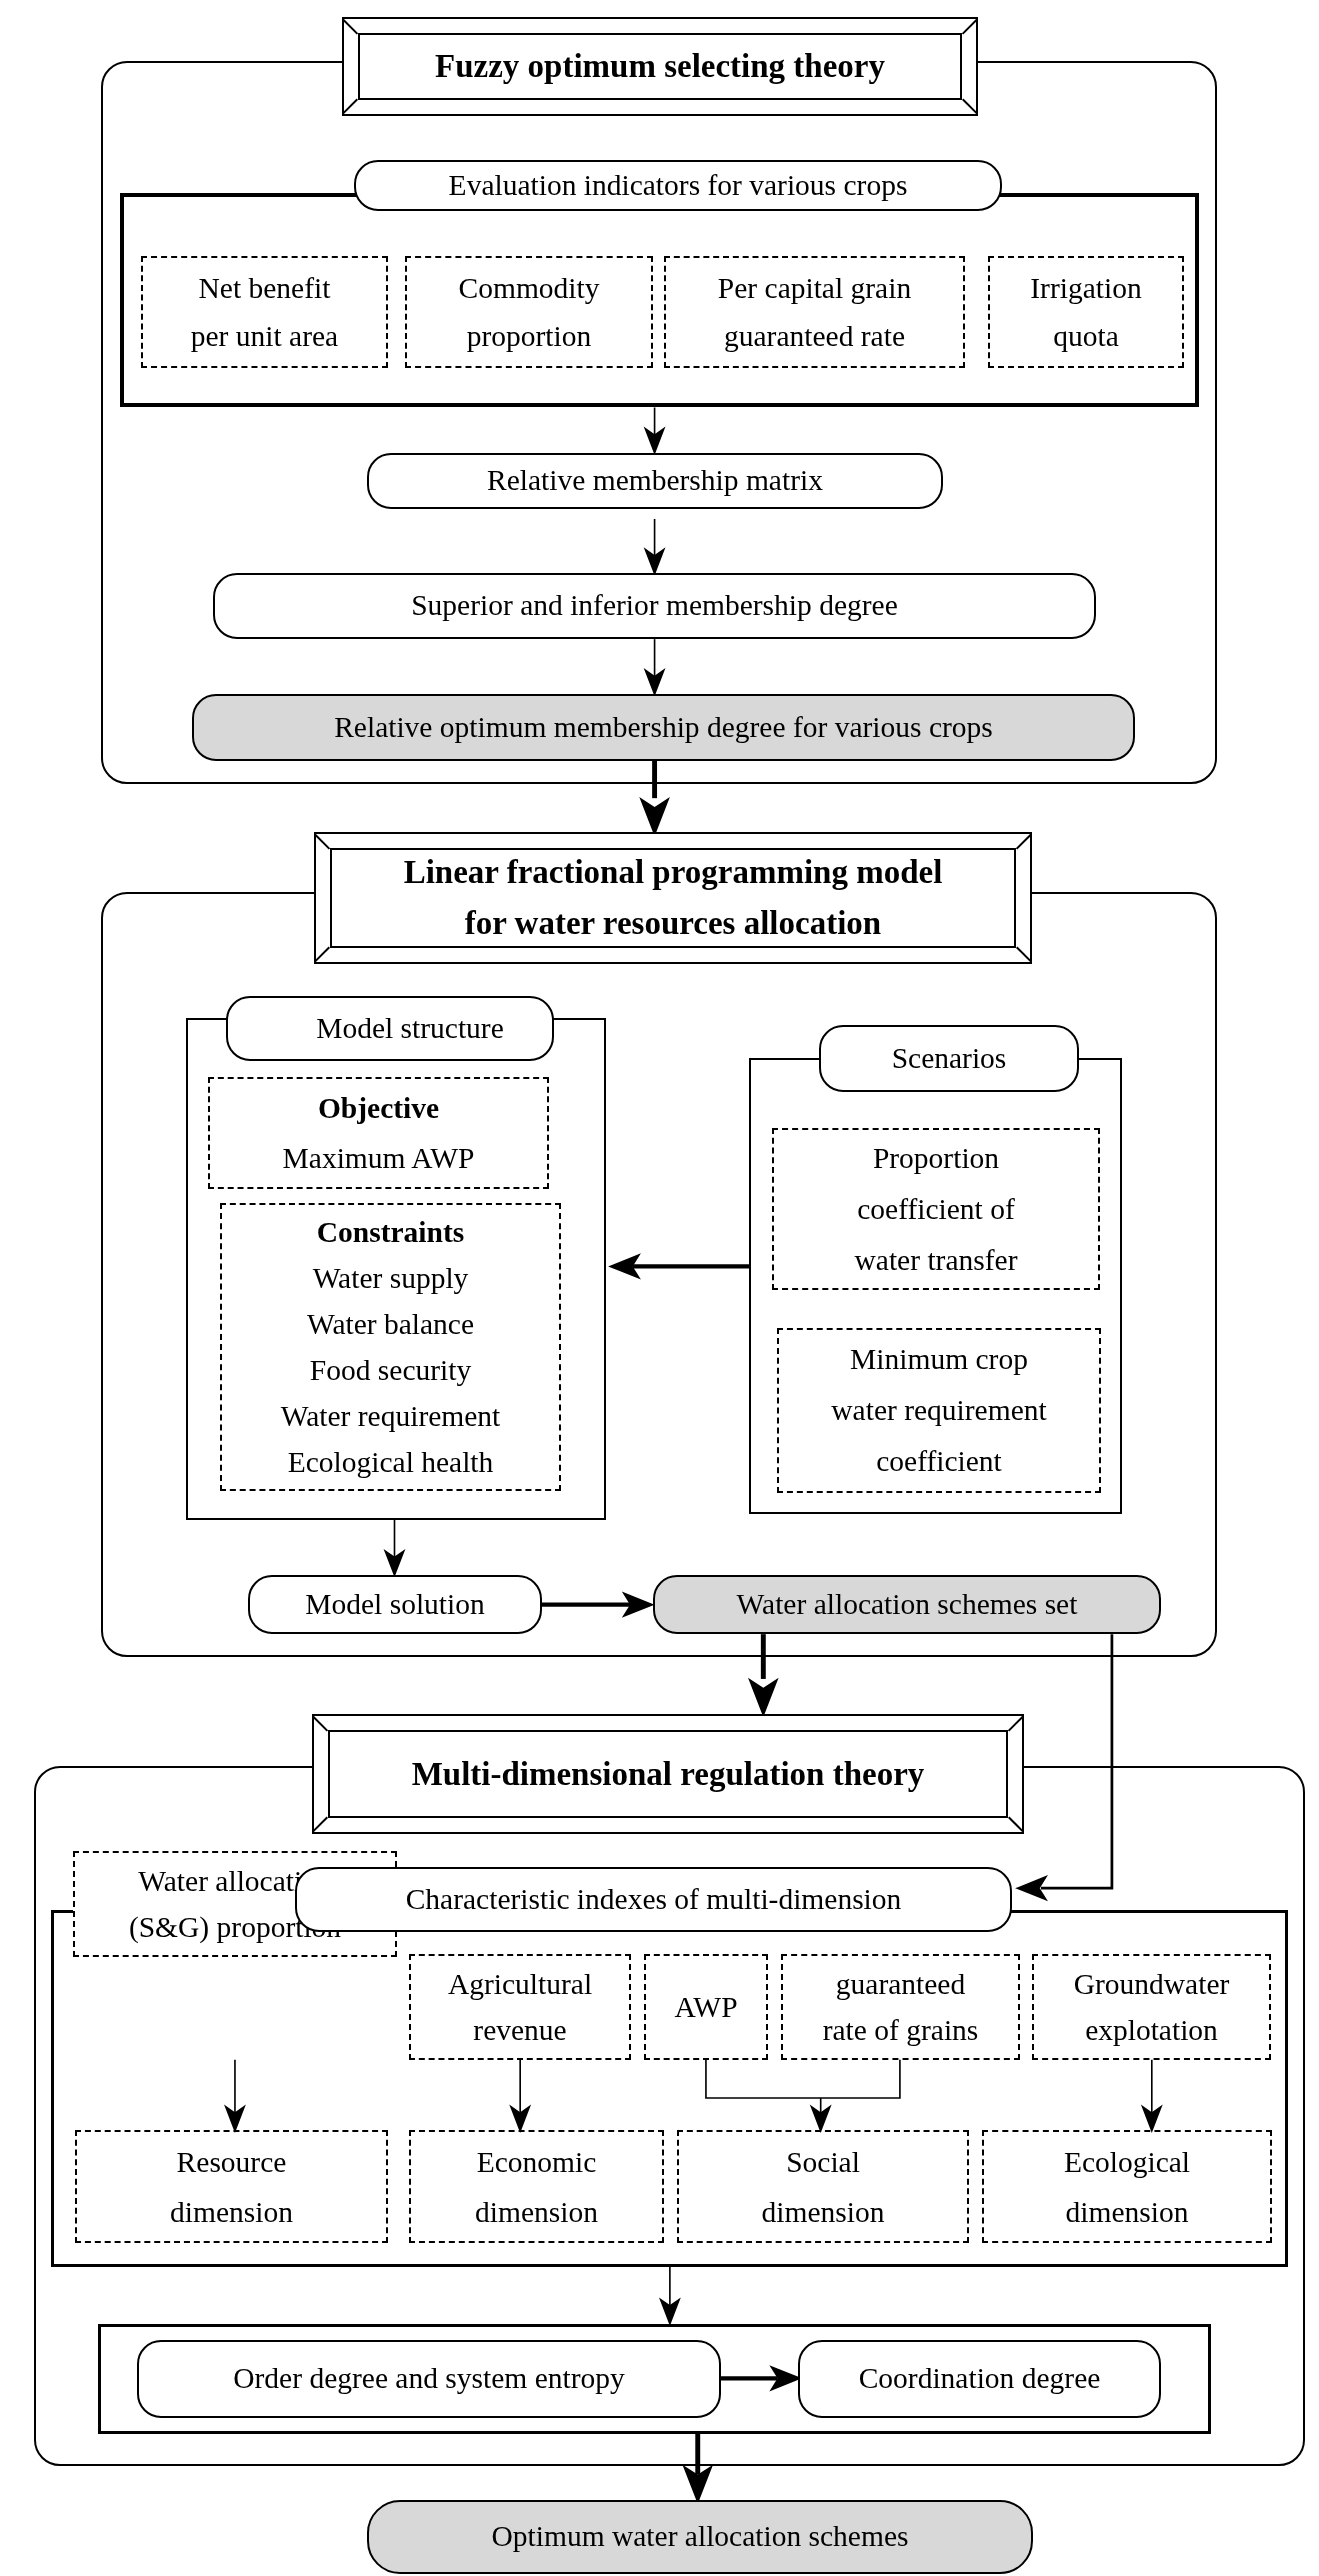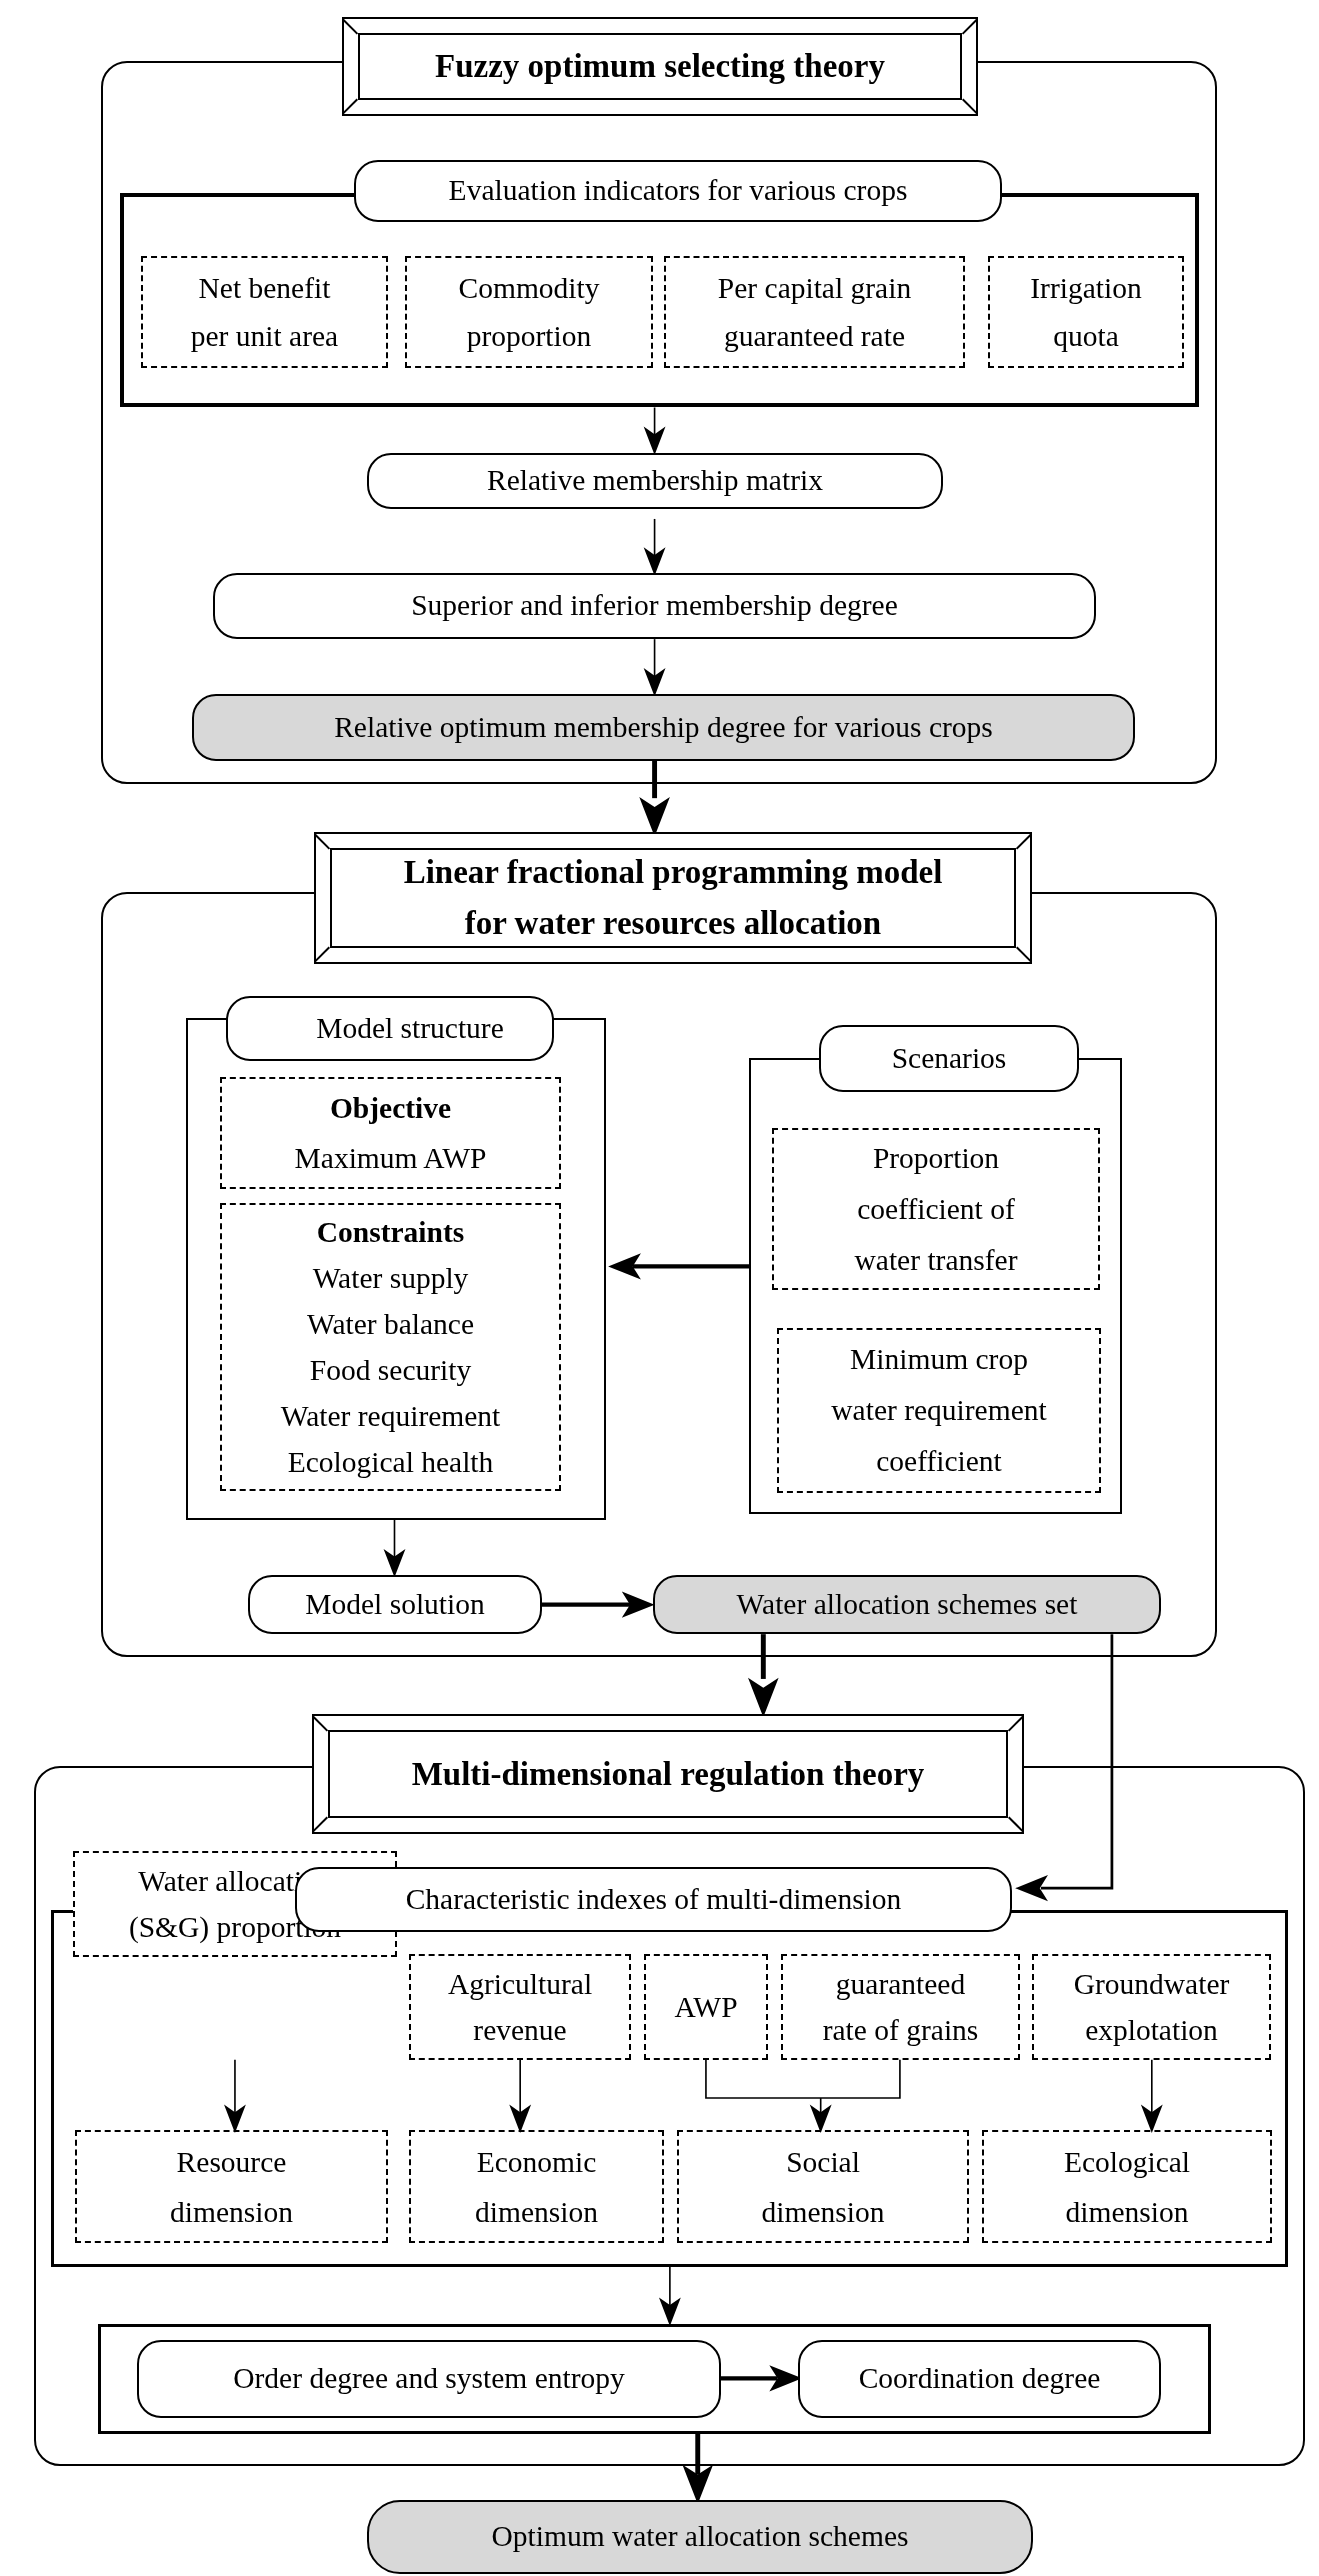--- a/index.html
+++ b/index.html
@@ -46,21 +46,21 @@
     <div class="diag tr"></div>
     <div class="diag bl"></div>
     <div class="diag br"></div>
     <div class="inner">
         <span class="title-text">Fuzzy optimum selecting theory</span>
       </div>
   </div>
 
   <div class="abs rect rect9" style="left:120px;top:193px;width:1079px;height:214px;"></div>
 
-  <div class="abs rounded flexc t54" style="left:354px;top:160px;width:648px;height:62px;">
+  <div class="abs rounded flexc t54" style="left:354px;top:160px;width:648px;height:51px;">
     <span>Evaluation indicators for various crops</span>
   </div>
 
   <div class="abs dashed flexc t54 lh88" style="left:141px;top:256px;width:247px;height:112px;">
     <div>Net benefit</div>
     <div>per unit area</div>
   </div>
   <div class="abs dashed flexc t54 lh88" style="left:405px;top:256px;width:248px;height:112px;">
     <div>Commodity</div>
     <div>proportion</div>
@@ -98,21 +98,21 @@
       <span class="title-text">for water resources allocation</span>
     </div>
   </div>
 
   <div class="abs rect rect5" style="left:186px;top:1018px;width:420px;height:502px;"></div>
 
   <div class="abs rounded flexc t54" style="left:226px;top:996px;width:328px;height:65px;padding-left:40px;">
     <span>Model structure</span>
   </div>
 
-  <div class="abs dashed flexc t54 lh92" style="left:220px;top:1077px;width:341px;height:112px;align-items:center;">
+  <div class="abs dashed flexc t54 lh92" style="left:208px;top:1077px;width:341px;height:112px;align-items:center;">
     <div class="bold">Objective</div>
     <div>Maximum AWP</div>
   </div>
 
   <div class="abs dashed flexc t54 lh85" style="left:220px;top:1203px;width:341px;height:288px;">
     <div class="bold">Constraints</div>
     <div>Water supply</div>
     <div>Water balance</div>
     <div>Food security</div>
     <div>Water requirement</div>

